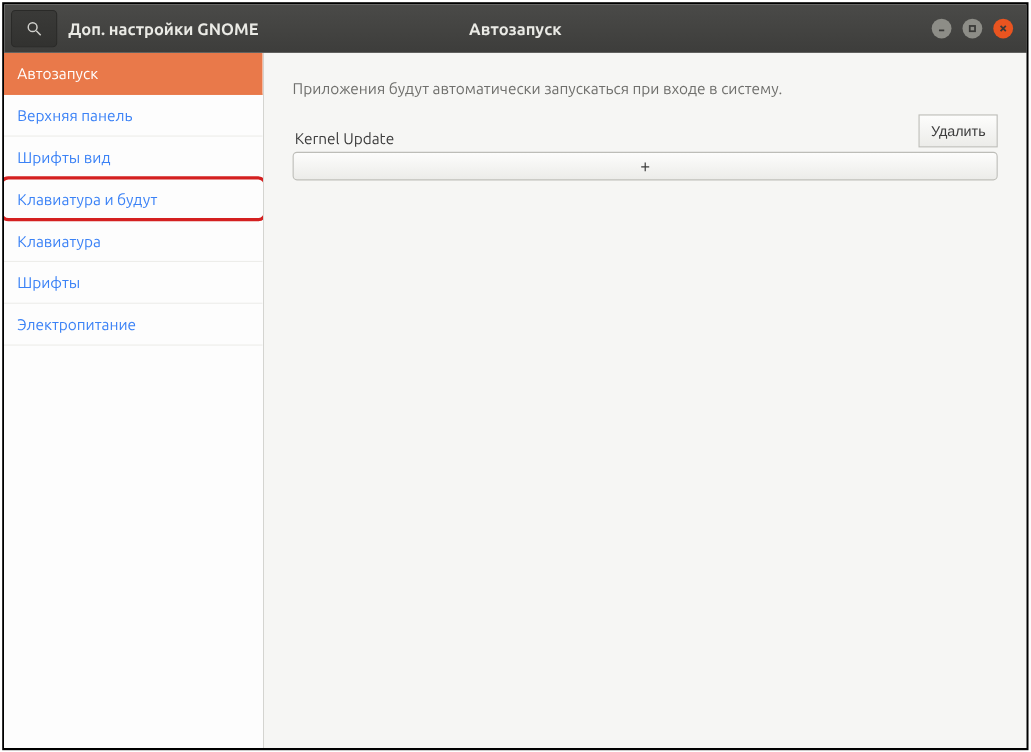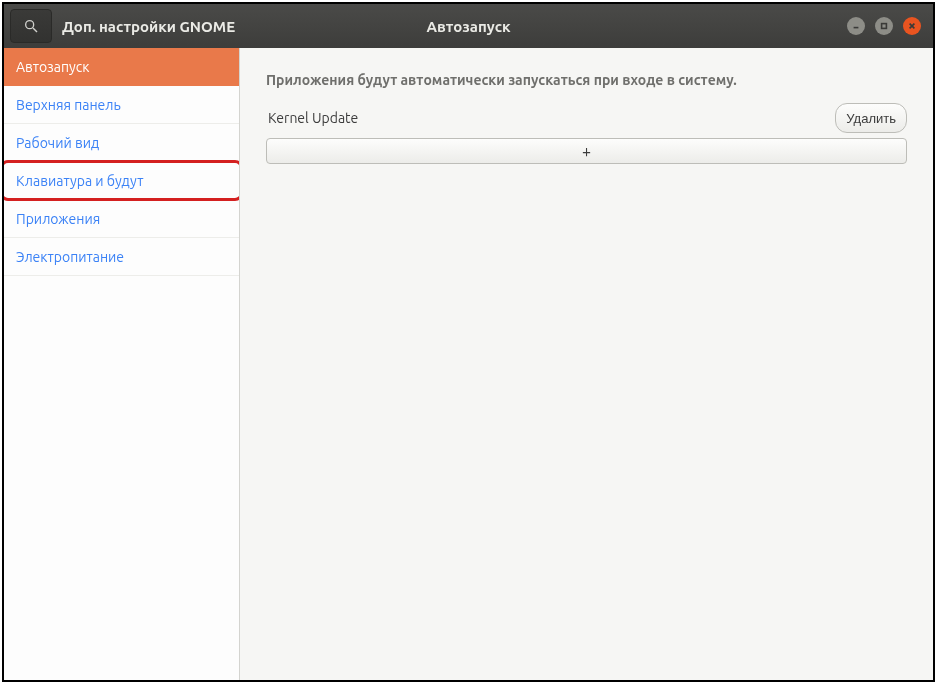--- a/index.html
+++ b/index.html
@@ -134,41 +134,40 @@
       flex: 1;
       background: #f6f6f4;
       padding: 24px 26px;
       display: flex;
       flex-direction: column;
     }
     .desc {
       color: #6f6f6c;
       font-size: 14px;
       margin-bottom: 14px;
-      font-weight: bold;
     }
     .app-row {
       display: flex;
-      align-items: center;
+      align-items: flex-end;
       height: 32px;
       margin-bottom: 4px;
     }
     .app-name {
       flex: 1;
       background: transparent;
       color: #3c3c3c;
       font-size: 14px;
       padding-left: 2px;
     }
     .delete-btn {
       height: 30px;
       padding: 0 10px;
       background: linear-gradient(to bottom, #fdfdfc, #ecece9);
       border: 1px solid #bdbdb8;
-      border-radius: 12px;
+      border-radius: 0;
       font-size: 13px;
       color: #3c3c3c;
       cursor: pointer;
     }
     .add-btn {
       height: 26px;
       background: linear-gradient(to bottom, #fdfdfc, #ecece9);
       border: 1px solid #bdbdb8;
       border-radius: 4px;
       display: flex;
@@ -213,28 +212,31 @@
   </div>
   <div class="body">
     <div class="sidebar" id="sidebar">
         <div class="sidebar-item active">
           <span>Автозапуск</span>
         </div>
         <div class="sidebar-item">
           <span>Верхняя панель</span>
         </div>
         <div class="sidebar-item">
-          <span>Рабочий вид</span>
+          <span>Шрифты вид</span>
         </div>
         <div class="sidebar-item highlighted">
           <span>Клавиатура и будут</span>
           <div class="highlight-ring"></div>
         </div>
         <div class="sidebar-item">
-          <span>Приложения</span>
+          <span>Клавиатура</span>
+        </div>
+        <div class="sidebar-item">
+          <span>Шрифты</span>
         </div>
         <div class="sidebar-item">
           <span>Электропитание</span>
         </div>
       </div>
     <div class="content">
       <div class="desc">Приложения будут автоматически запускаться при входе в систему.</div>
       <div id="apps-container">
           <div class="app-row">
             <div class="app-name">Kernel Update</div>

